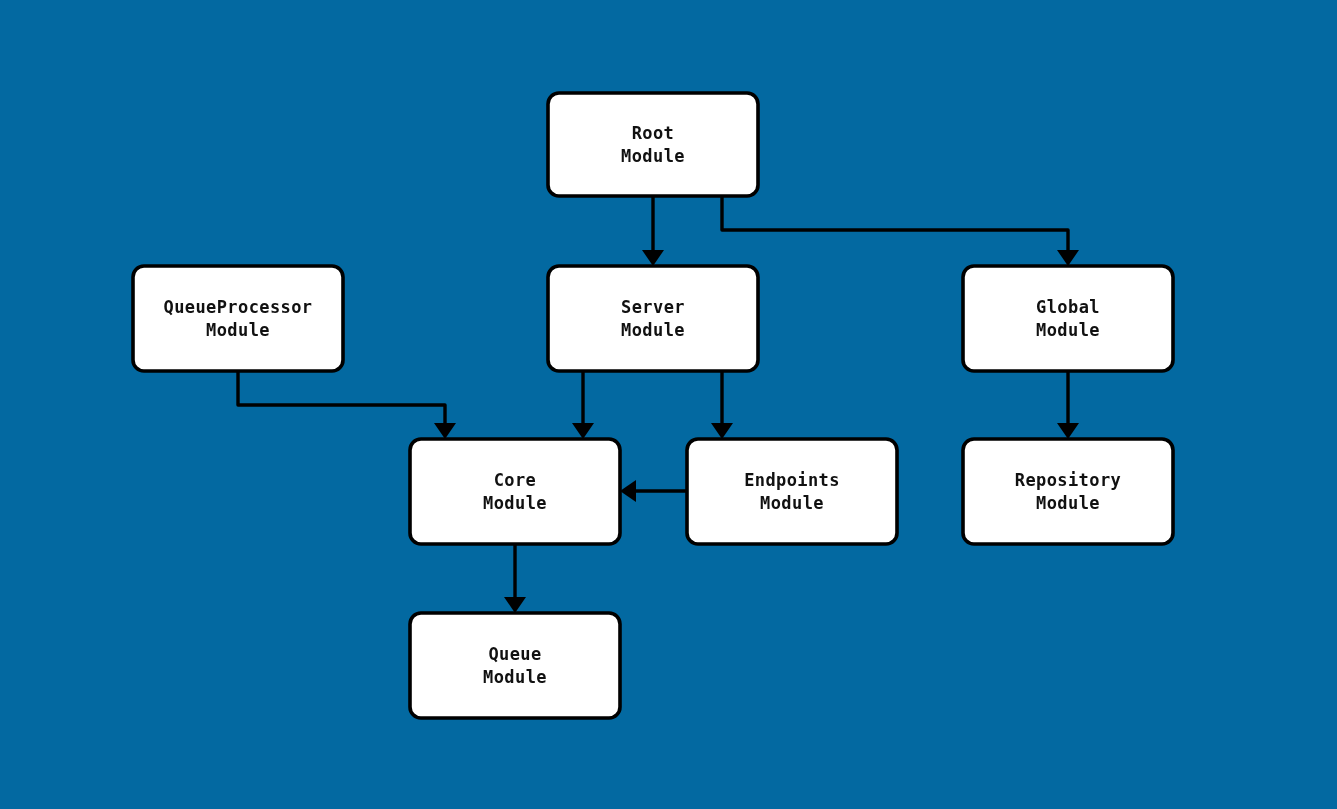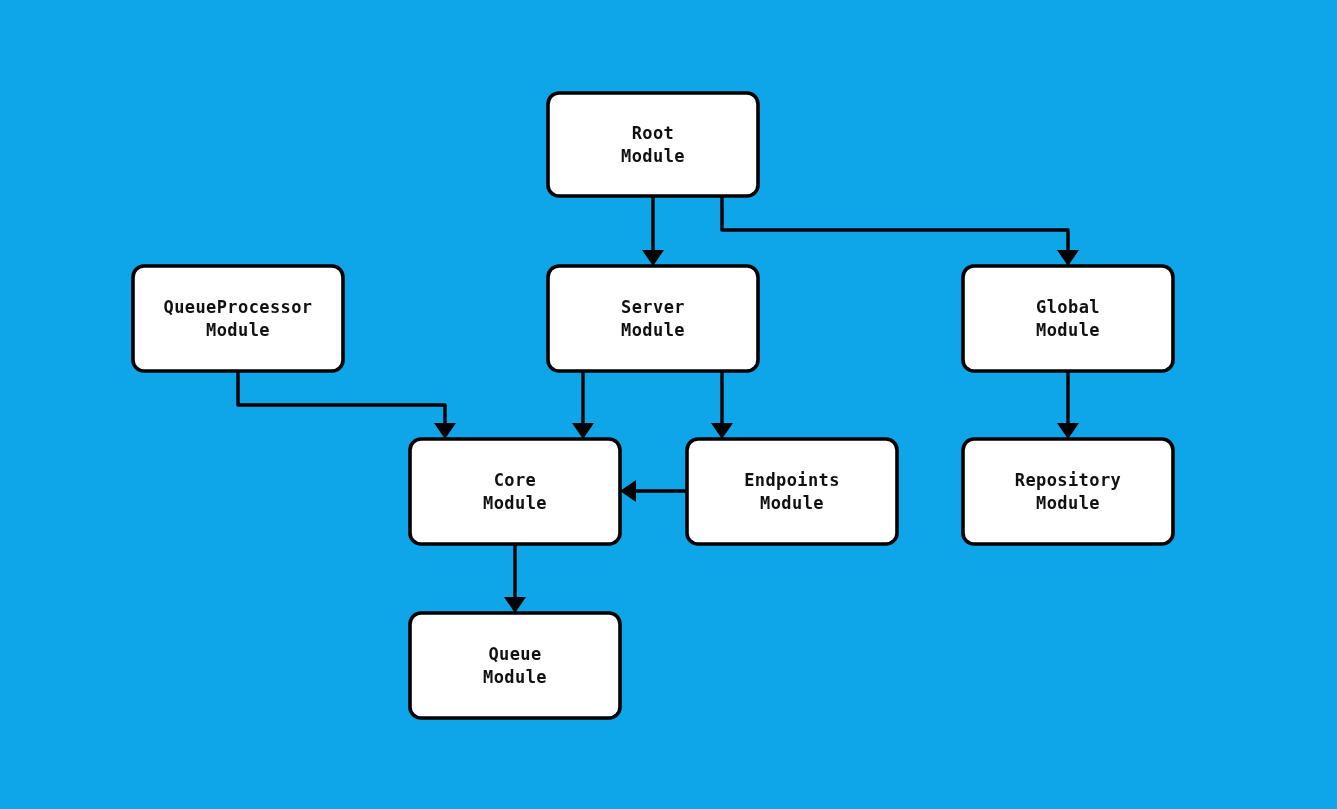--- a/index.html
+++ b/index.html
@@ -10,21 +10,21 @@
   body {
     width: 1337px;
     height: 809px;
     overflow: hidden;
     font-family: "DejaVu Sans Mono", monospace;
   }
   #diagram-canvas {
     position: relative;
     width: 1337px;
     height: 809px;
-    background: #0ea5e9;
+    background: #0369a1;
     text-align: center;
   }
   svg.diagram-svg {
     position: absolute;
     top: 0;
     left: 0;
     width: 1337px;
     height: 809px;
     display: block;
   }

